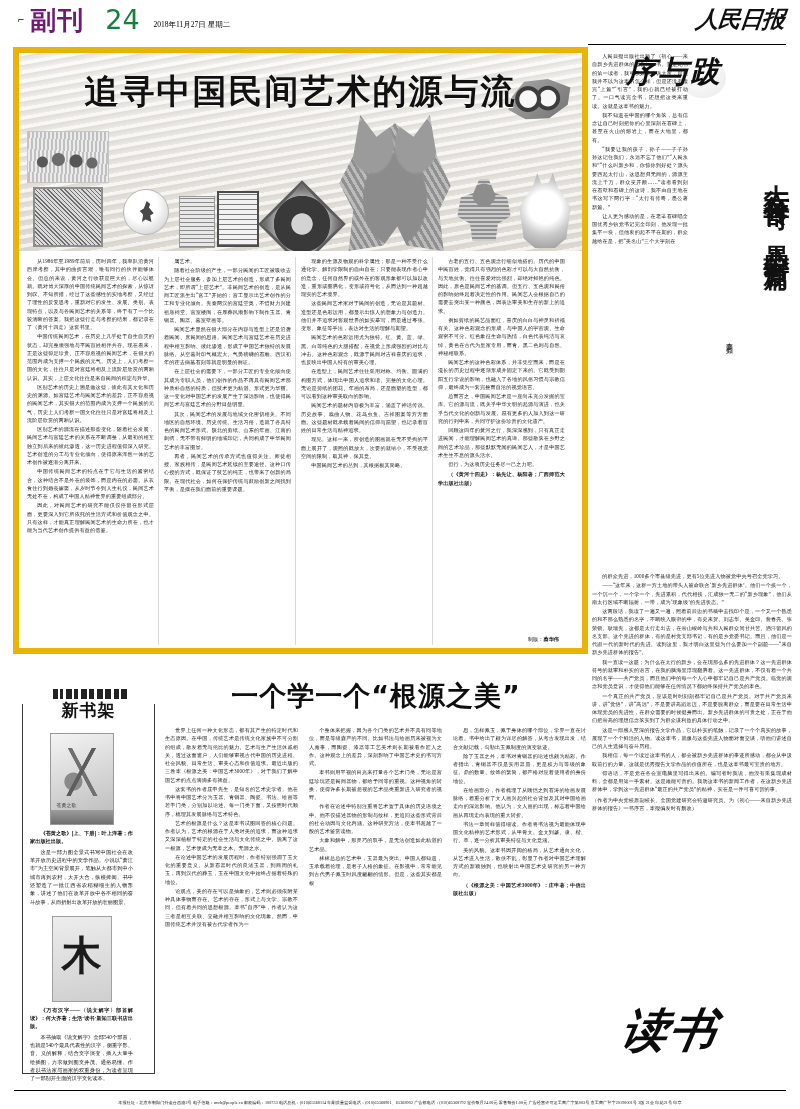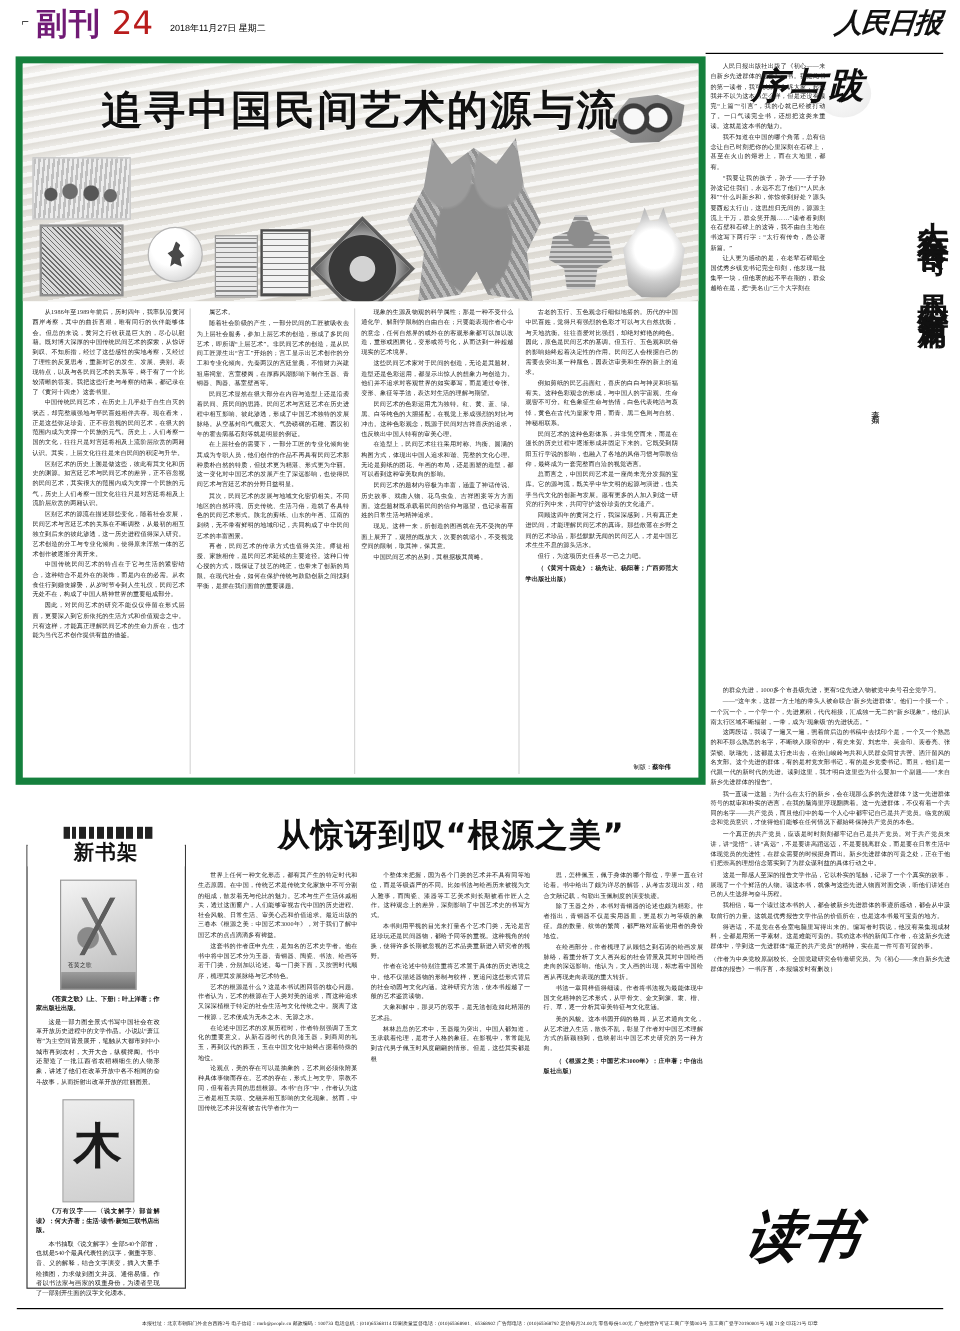--- a/index.html
+++ b/index.html
@@ -24,42 +24,42 @@
   .fukan-bracket {
     font-size:11px; color:#000; position:relative; top:-6px;
   }
   .fukan-word {
     font-family:"DejaVu Sans", sans-serif;
     font-weight:bold; font-size:26px; letter-spacing:1px;
     color:#701a75; line-height:1;
   }
   .fukan-num {
     font-family:"DejaVu Sans", sans-serif;
-    font-size:27px; font-weight:400; color:#b91c1c; line-height:1;
-    margin-left:3px;
+    font-size:27px; font-weight:400; color:#15803d; line-height:1;
+    margin-left:15px;
   }
   .fukan-date {
-    font-family:Liberation Sans, sans-serif;
+    font-family:Liberation Serif, serif;
     font-size:7.5px; color:#000; margin-left:8px; position:relative; top:-2px;
   }
   .paper-name {
     position:absolute; right:16px; top:4px;
     font-family:"Liberation Serif", serif;
     font-size:23px; font-weight:bold; font-style:italic;
     letter-spacing:-1px;
     transform:skewX(-6deg);
   }
   .masthead-rule {
     position:absolute; left:588px; top:44px; width:198px; height:1px; background:#000;
   }
 
   
   .redbox {
     position:absolute; left:13px; top:47px; width:575px; height:607px;
-    border:6px solid #15803d;
+    border:6px solid #eab308;
     background:#fff;
   }
   .hero {
     position:absolute; left:0; top:0; width:563px; height:198px;
     background:linear-gradient(180deg,#f3f2ef 0%,#e9e7e2 55%,#dedbd4 100%);
     overflow:hidden;
   }
   .hero-waves {
     position:absolute; inset:0;
     background:repeating-linear-gradient(170deg, rgba(255,255,255,0.85) 0px, rgba(255,255,255,0.85) 3px, rgba(206,202,194,0.55) 4px, rgba(206,202,194,0.0) 9px);
@@ -452,21 +452,21 @@
   <div class="bookcover2">
     <div class="glyph">木</div>
   </div>
   <div class="shelf-cap">
     <p class="bt">《万有汉字——〈说文解字〉部首解读》：何大齐著；生活·读书·新知三联书店出版。</p>
     <p>本书抽取《说文解字》全部540个部首，也就是540个最具代表性的汉字，侧重字形、音、义的解释，结合文字演变，插入大量手绘插图，力求做到图文并茂、通俗易懂。作者以书法家与画家的双重身份，为读者呈现了一部别开生面的汉字文化读本。</p>
   </div>
 </div>
 
 <div class="lower-article">
-  <div class="la-title">从惊讶到叹“根源之美”</div>
+  <div class="la-title">一个学一个“根源之美”</div>
   <div class="la-cols">
     <div class="lcol">
       <div class="bodytext" id="lc1">
           <p>世界上任何一种文化形态，都有其产生的特定时代和生态原因。在中国，传统艺术是传统文化家族中不可分割的组成，散发着无与伦比的魅力。艺术与生产生活休戚相关，透过这面窗户，人们能够审视古代中国的历史进程、社会风貌、日常生活、审美心态和价值追求。最近出版的三卷本《根源之美：中国艺术3000年》，对于我们了解中国艺术的点点滴滴多有裨益。</p>
           <p>这套书的作者庄申先生，是知名的艺术史学者。他在书中将中国艺术分为玉器、青铜器、陶瓷、书法、绘画等若干门类，分别加以论述。每一门类下面，又按照时代顺序，梳理其发展脉络与艺术特色。</p>
           <p>艺术的根源是什么？这是本书试图回答的核心问题。作者认为，艺术的根源在于人类对美的追求，而这种追求又深深植根于特定的社会生活与文化传统之中。脱离了这一根源，艺术便成为无本之木、无源之水。</p>
           <p>在论述中国艺术的发展历程时，作者特别强调了玉文化的重要意义。从新石器时代的良渚玉器，到商周的礼玉，再到汉代的葬玉，玉在中国文化中始终占据着特殊的地位。</p>
           <p>论观点，美的存在可以是抽象的，艺术则必须依附某种具体事物而存在。艺术的存在，形式上与文学、宗教不同，但有着共同的思想根源。本书“自序”中，作者认为这三者是相互关联、交融并相互影响的文化现象。然而，中国传统艺术并没有被古代学者作为一</p>
         </div>
     </div>

